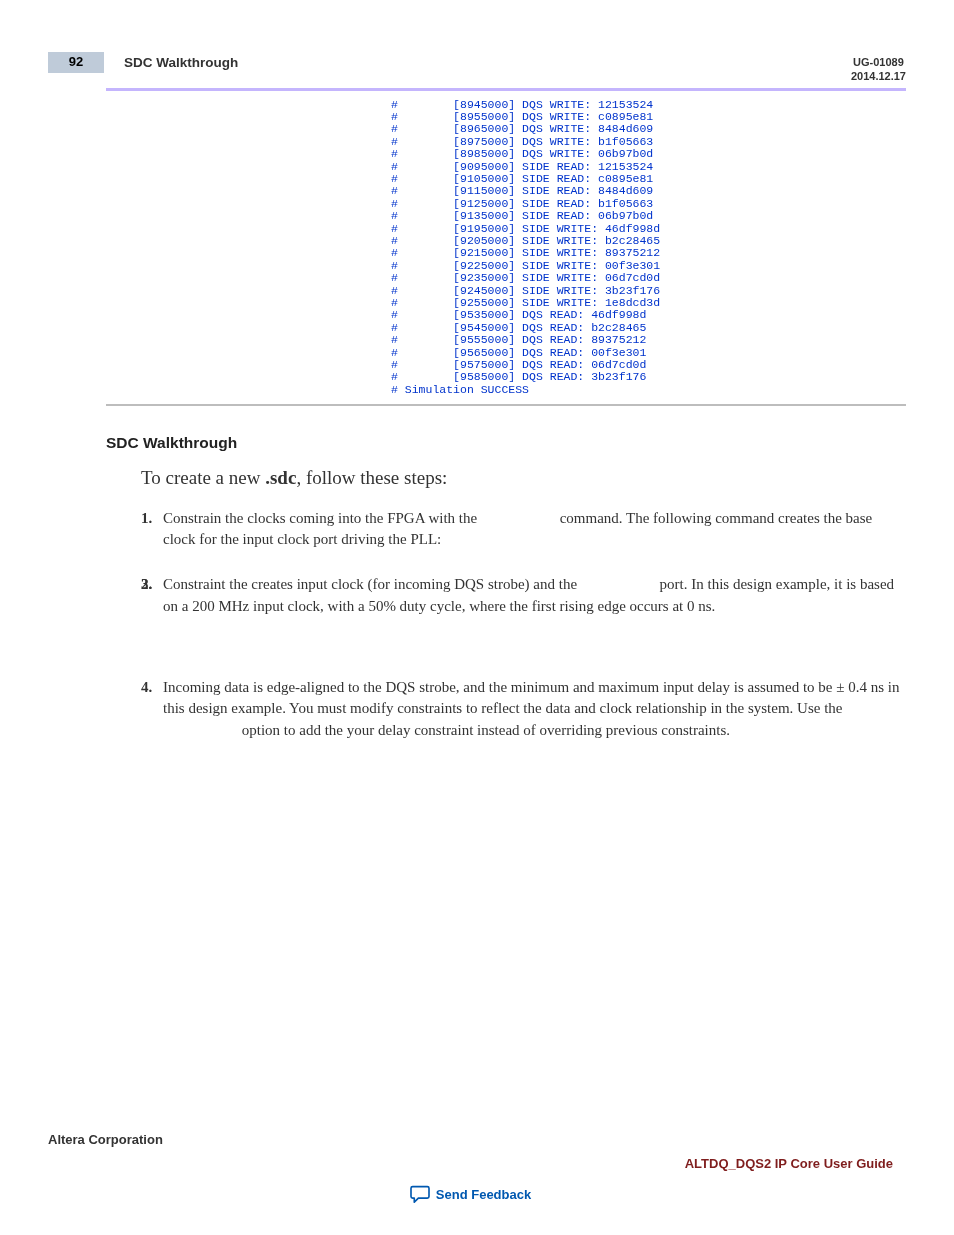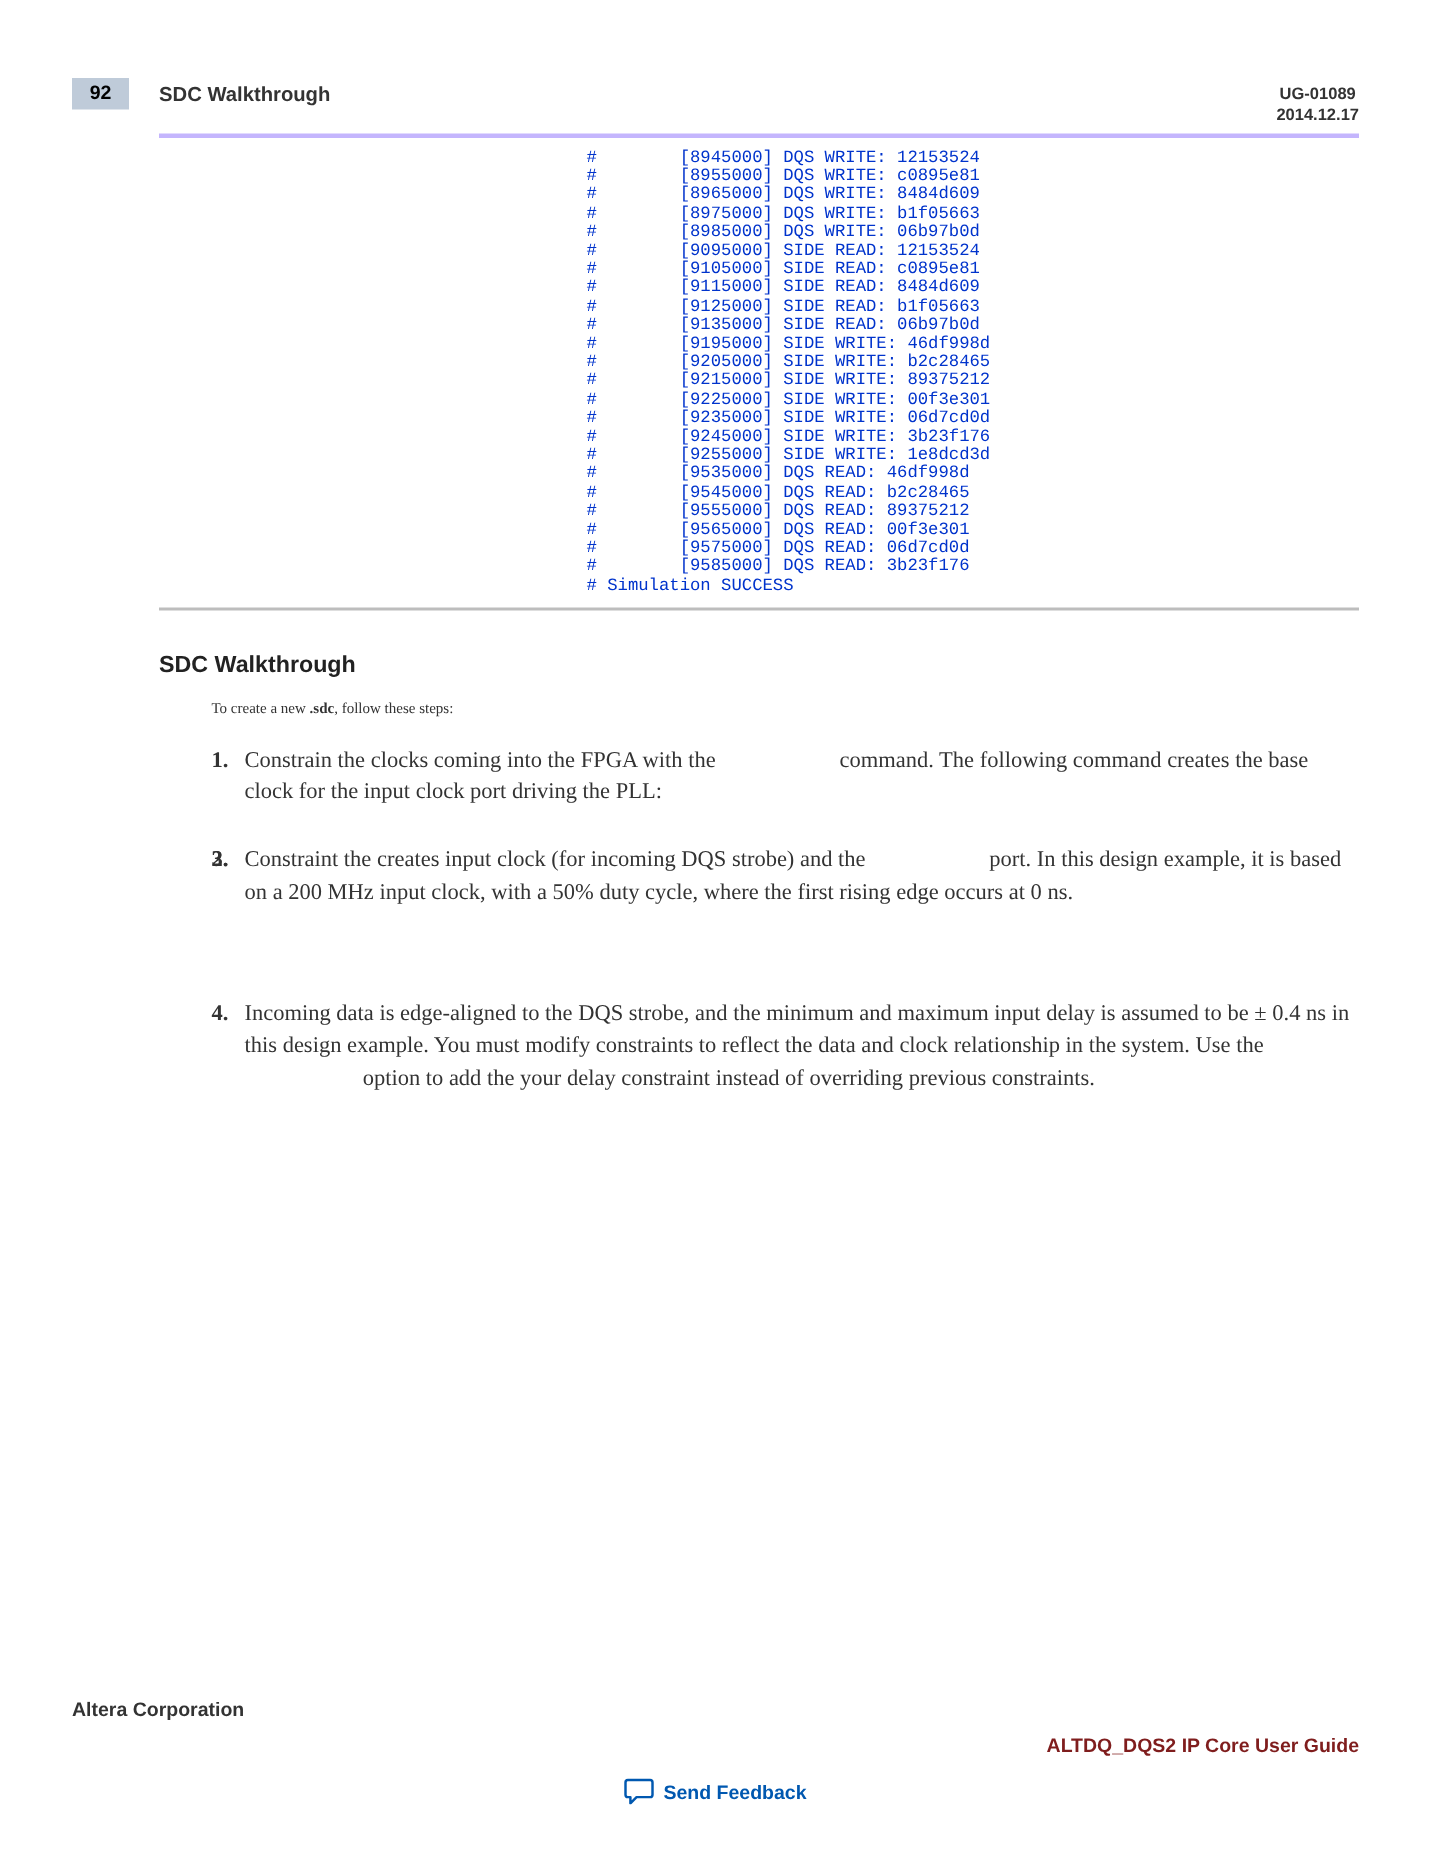--- a/index.html
+++ b/index.html
@@ -26,21 +26,21 @@
     justify-content: space-between;
     margin-bottom: 4px;
   }
   .left-top { display: flex; align-items: center; }
   .page-num-box {
     background: #bfcbd9;
     color: #000;
     font-weight: bold;
     font-family: Arial, Helvetica, sans-serif;
     font-size: 13px;
-    width: 38px;
+    width: 56px;
     text-align: center;
     padding: 2px 0 4px 0;
     margin-right: 20px;
   }
   .breadcrumb {
     font-family: Arial, Helvetica, sans-serif;
     font-weight: bold;
     font-size: 13.5px;
     color: #333;
   }
@@ -76,21 +76,21 @@
   }
   .body-area { margin: 28px 0 0 58px; }
   .h2 {
     font-family: Arial, Helvetica, sans-serif;
     font-weight: bold;
     font-size: 15.5px;
     color: #222;
     margin: 0 0 13px 0;
   }
   .intro {
-    font-size: 10px;
+    font-size: 19px;
     margin: 0 0 17px 35px;
     line-height: 1.35;
   }
   .steps {
     list-style: none;
     margin: 0 0 0 35px;
     padding: 0;
   }
   .steps li {
     font-size: 15px;
@@ -100,21 +100,21 @@
     position: relative;
   }
   .steps li .num {
     position: absolute;
     left: 0;
     font-weight: bold;
   }
   .footer {
     position: absolute;
     left: 48px;
-    right: 48px;
+    right: 61px;
     bottom: 32px;
   }
   .footer-row {
     display: flex;
     justify-content: space-between;
     align-items: center;
     font-family: Arial, Helvetica, sans-serif;
     font-weight: bold;
     font-size: 13px;
     margin-bottom: 14px;

